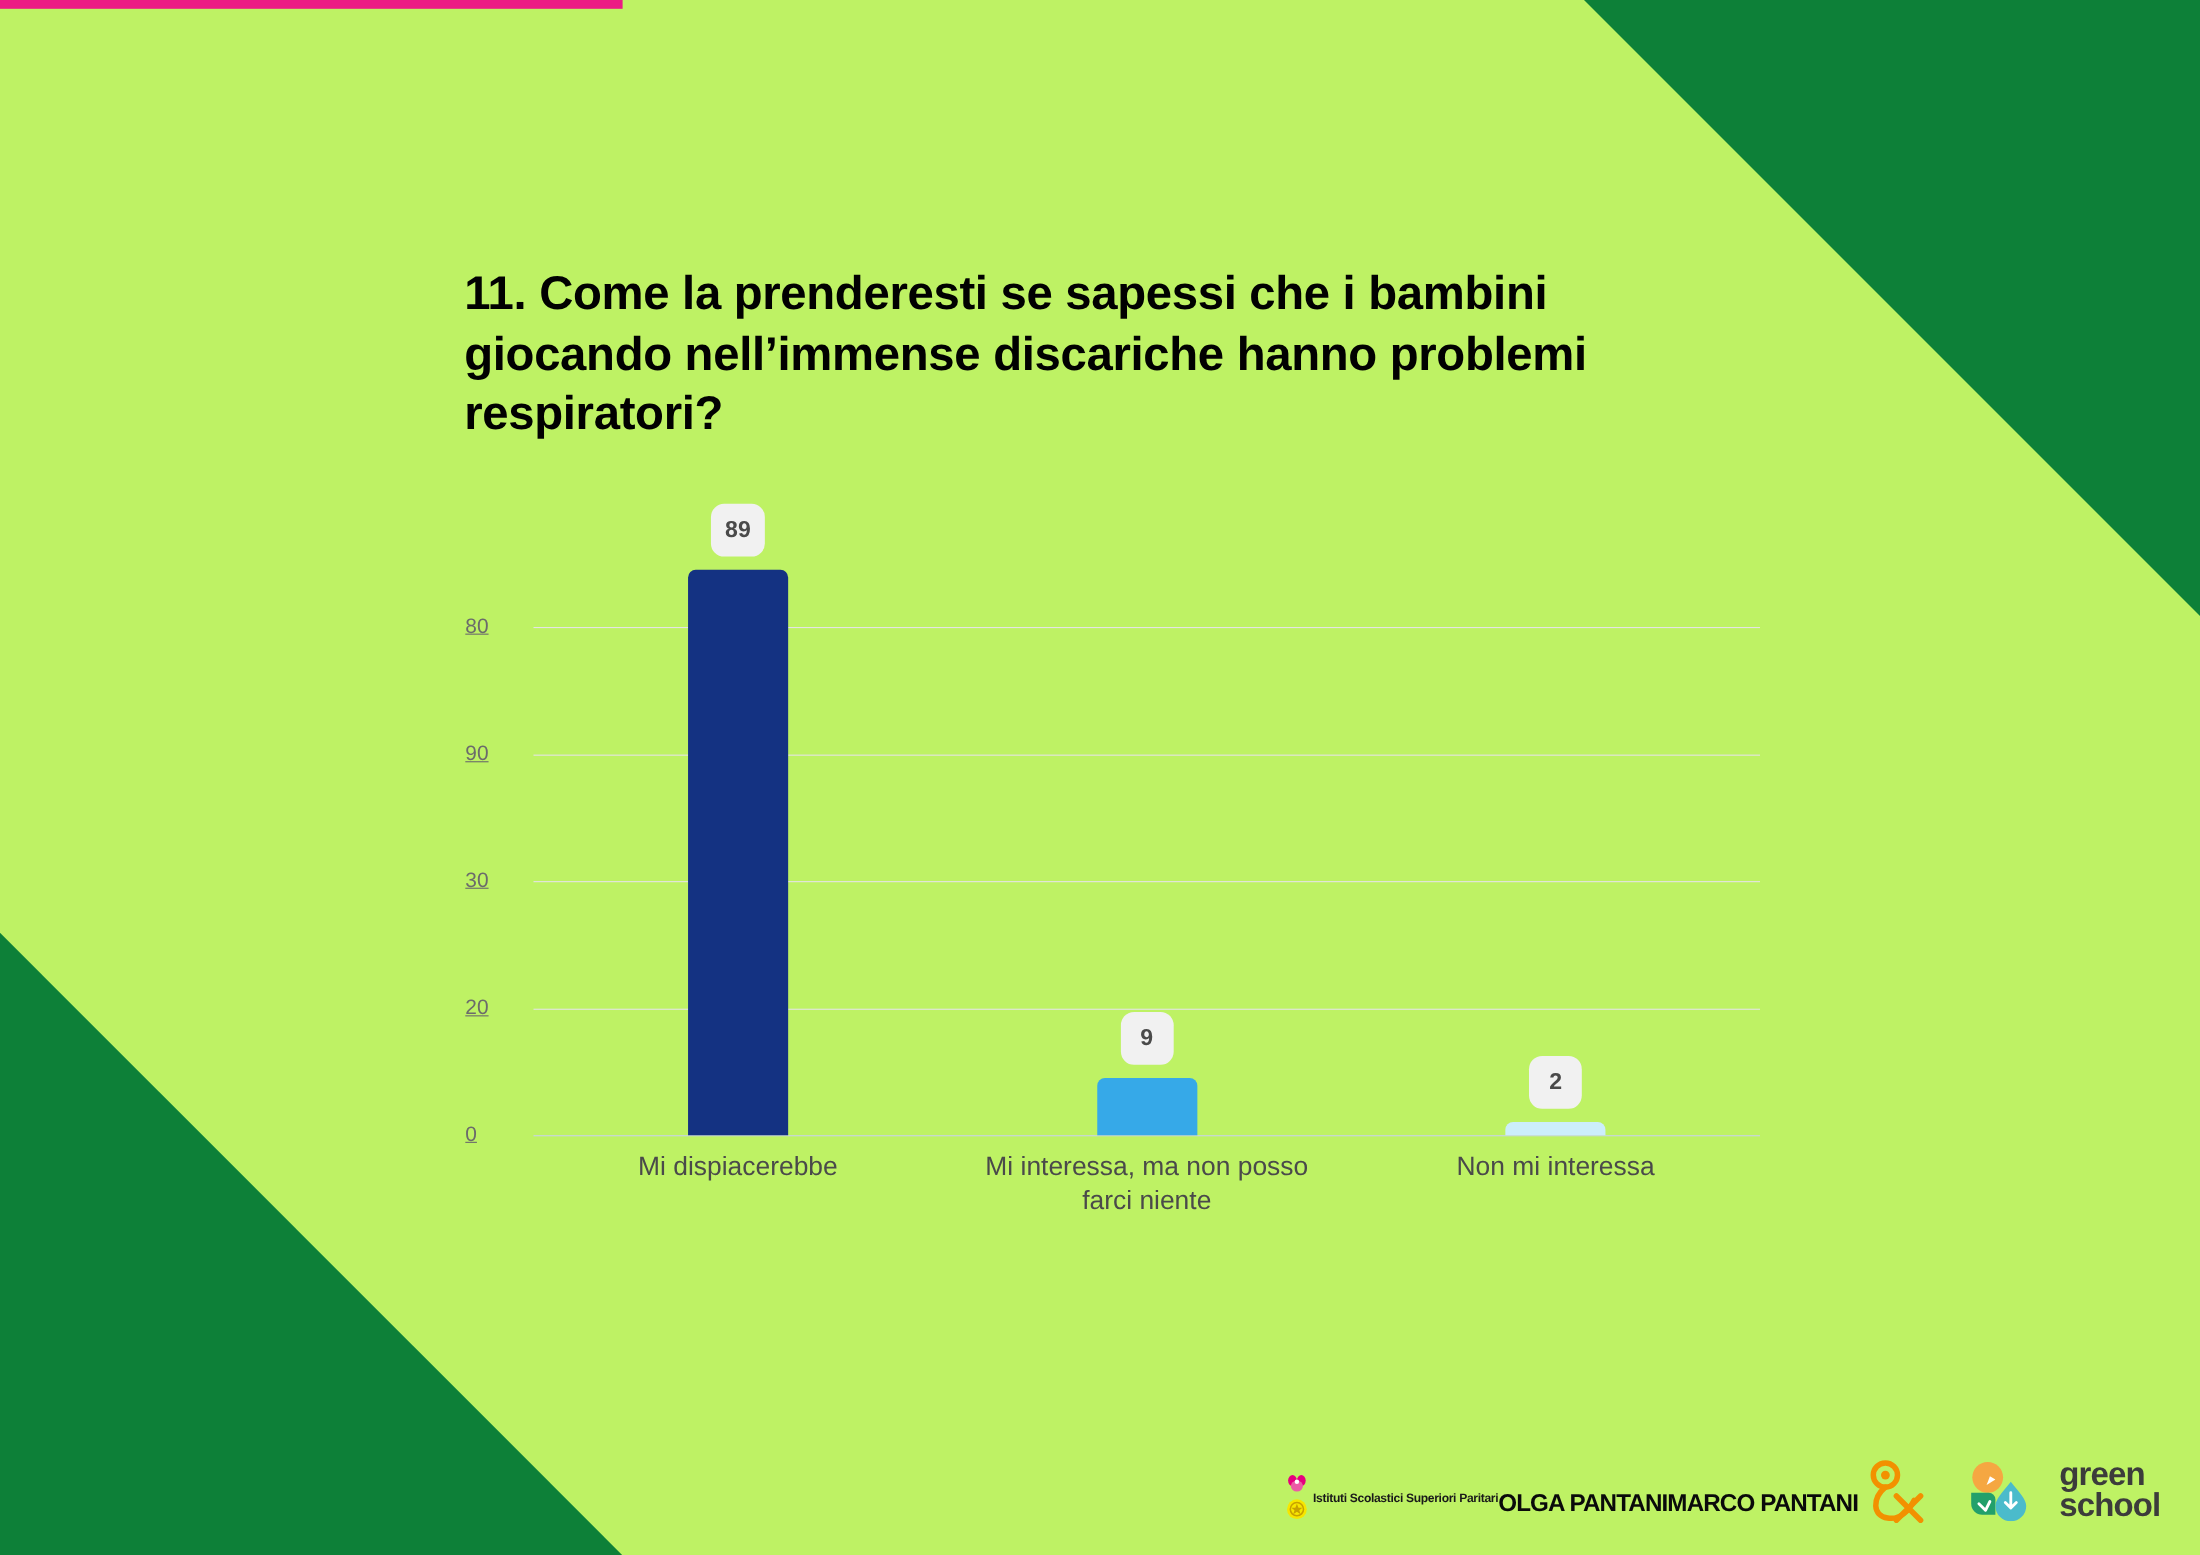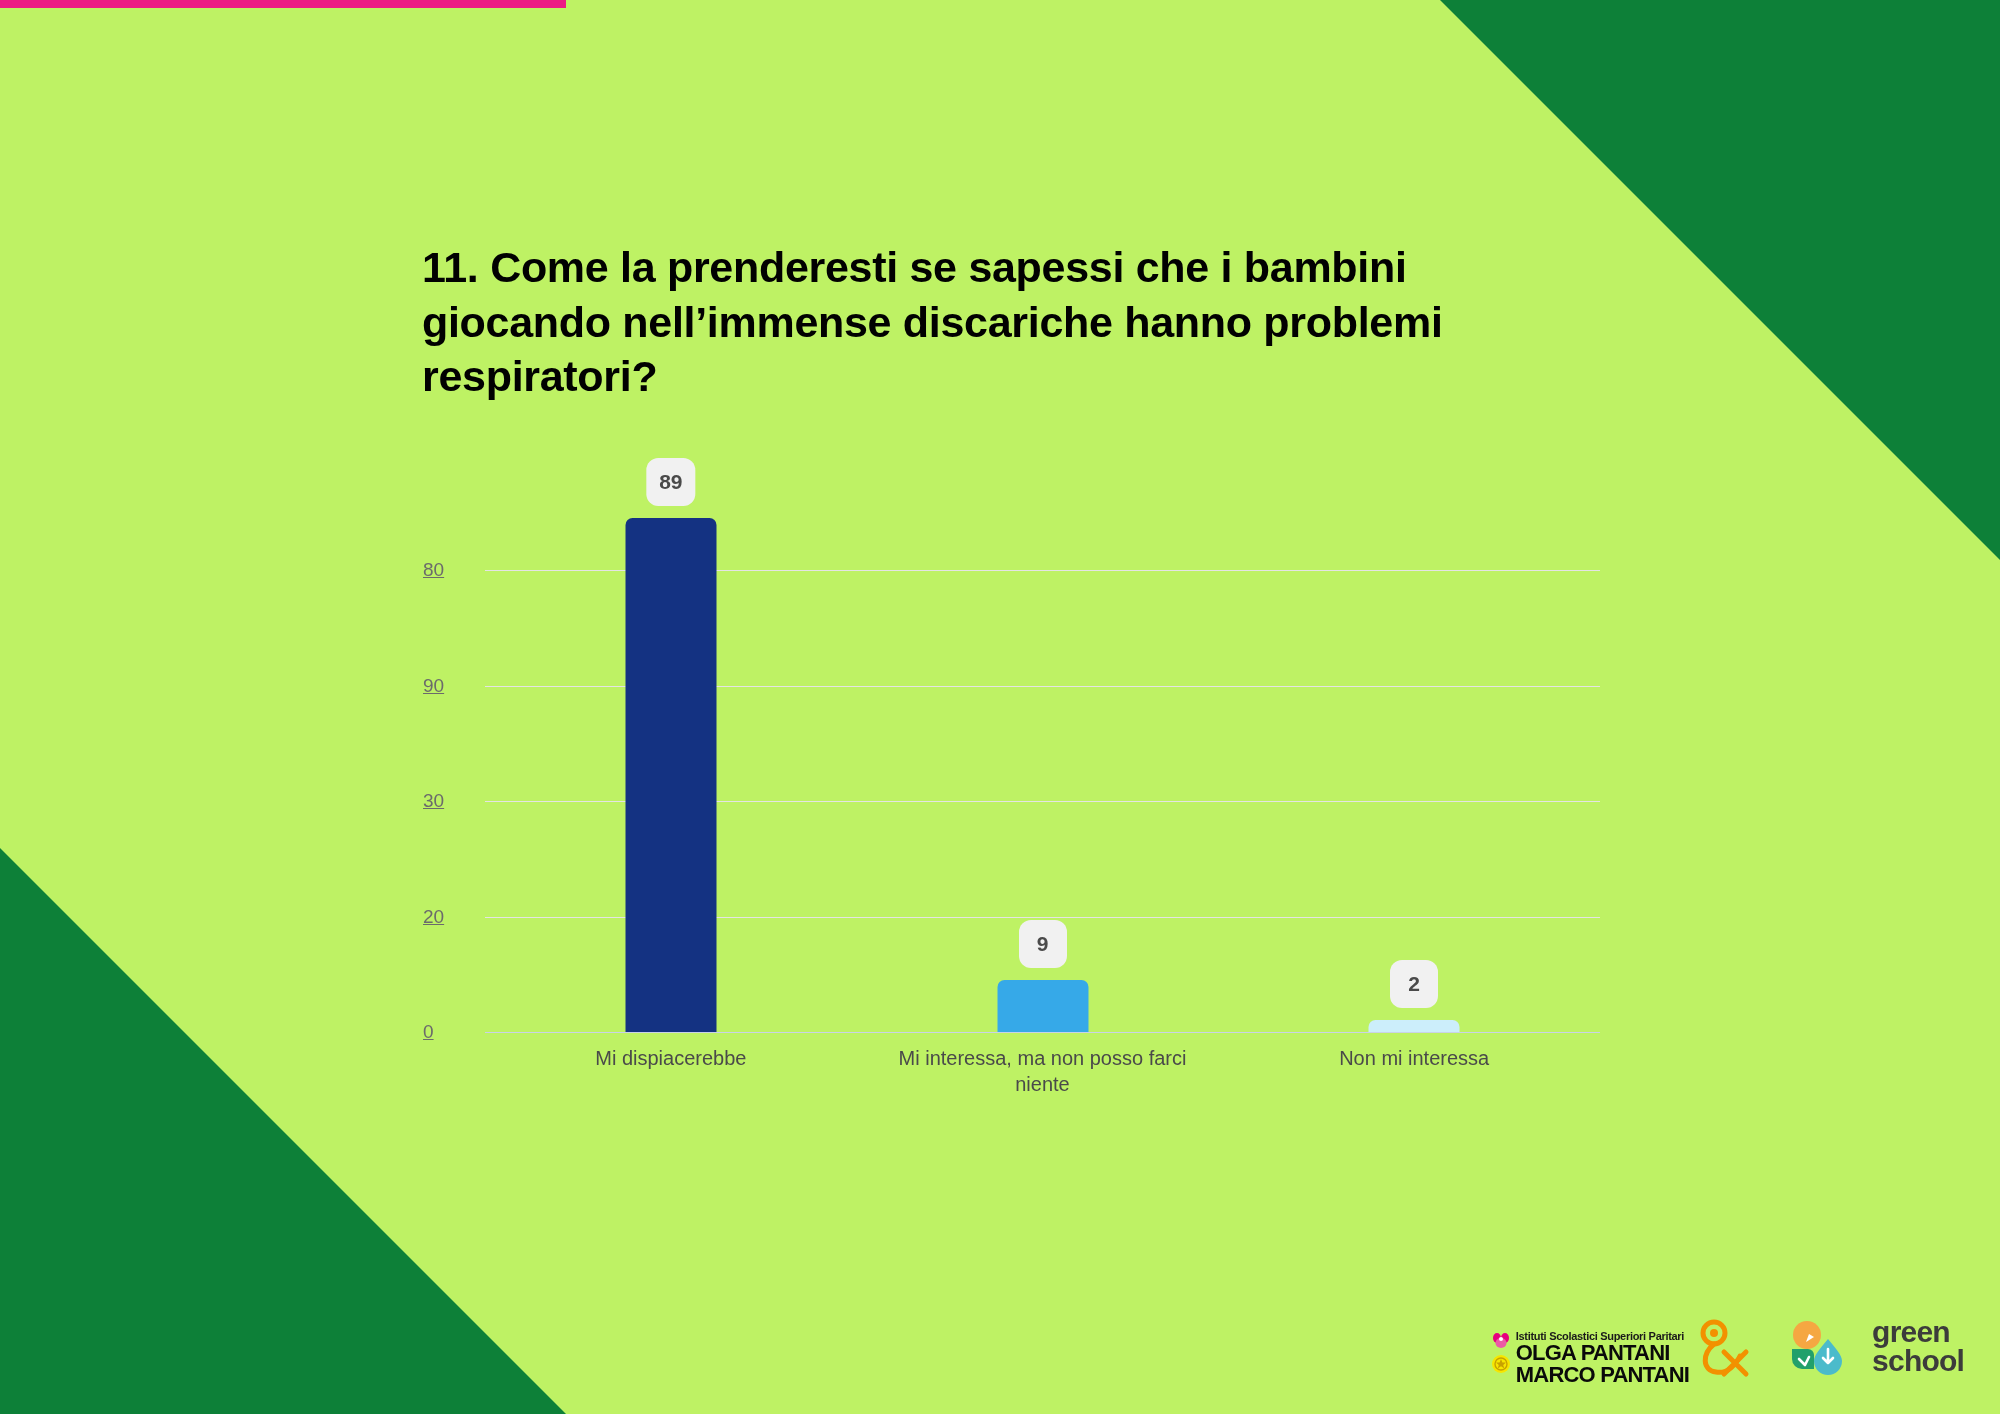--- a/index.html
+++ b/index.html
@@ -129,38 +129,38 @@
   .xlabels {
     position: absolute;
     left: 65px;
     right: 0;
     top: 590px;
     display: flex;
   }
   .xlabel {
     flex: 1;
     text-align: center;
-    font-size: 20px;
+    font-size: 24px;
     color: #4A4A4A;
     line-height: 1.3;
     padding: 0 18px;
   }
 
   
   .logos {
     position: absolute;
     right: 36px;
     bottom: 28px;
     display: flex;
     align-items: center;
     gap: 34px;
   }
   .logo-ofmp { display: flex; align-items: center; gap: 5px; }
   .ofmp-icons { display: flex; flex-direction: column; gap: 3px; align-items: center; padding-top: 11px; }
-  .ofmp-text { display: flex; flex-direction: column; margin-top: 23px; }
+  .ofmp-text { display: flex; flex-direction: row; margin-top: 23px; }
   .ofmp-sub {
     font-size: 11px;
     font-weight: bold;
     color: #1A1A1A;
     letter-spacing: -0.3px;
     white-space: nowrap;
   }
   .ofmp-main {
     font-size: 22px;
     font-weight: bold;

